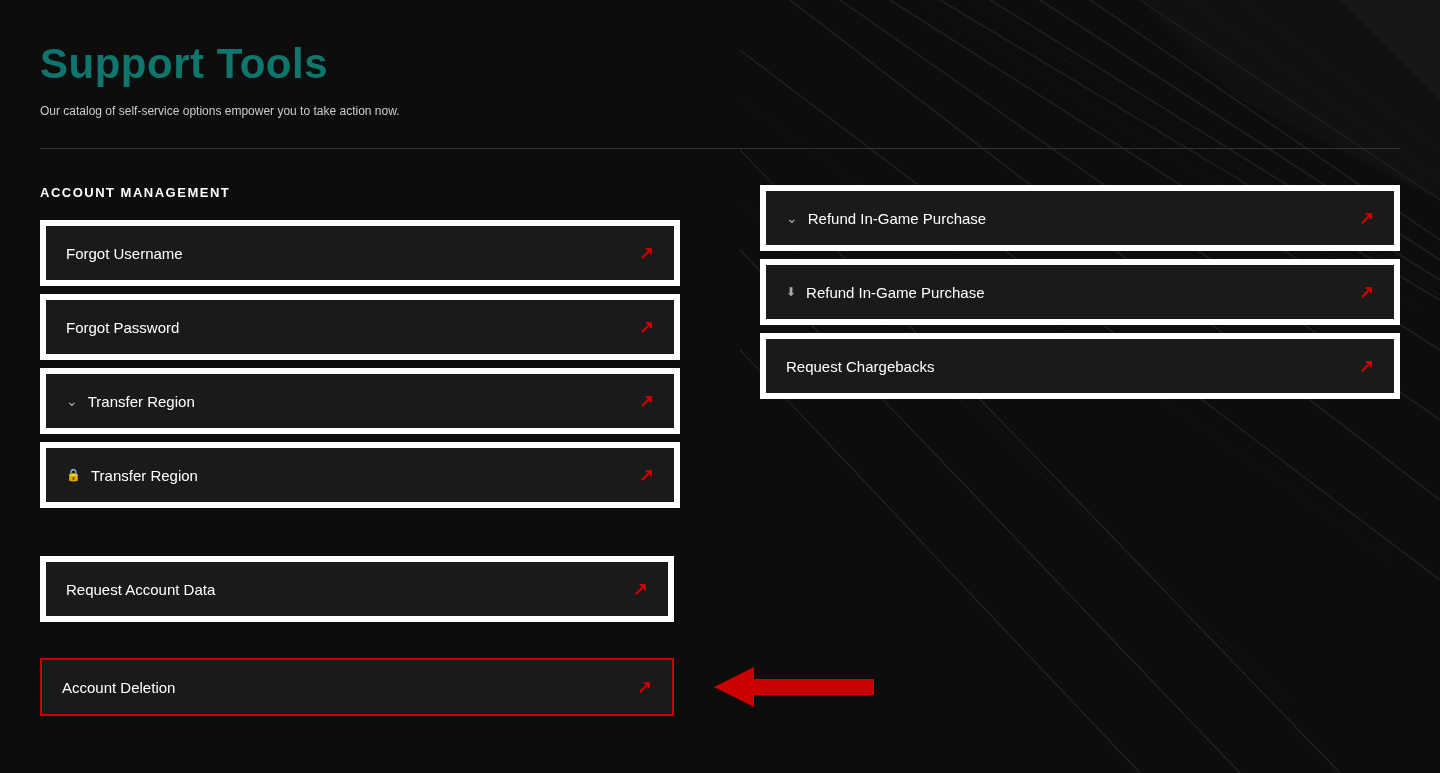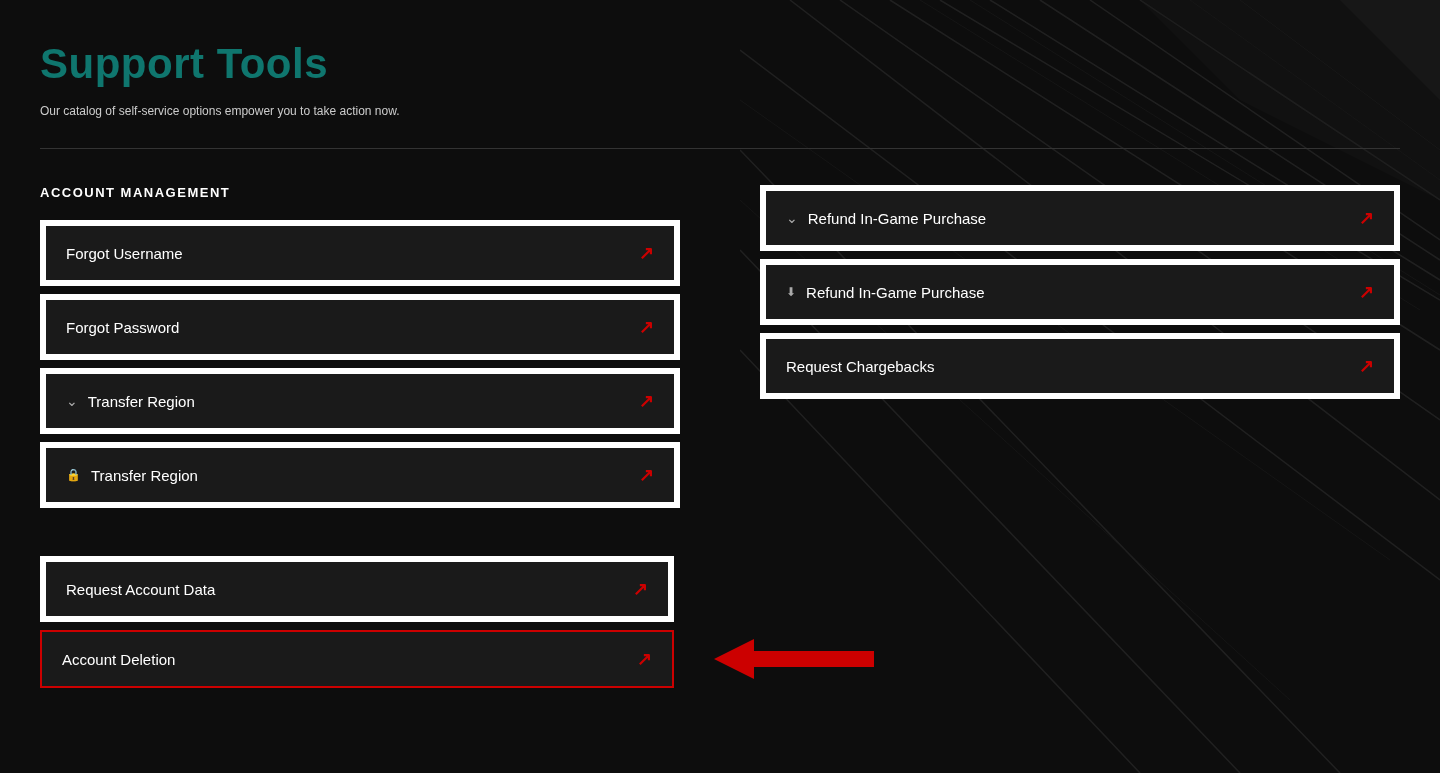--- a/index.html
+++ b/index.html
@@ -123,20 +123,21 @@
     }
 
     .two-col {
       display: grid;
       grid-template-columns: 1fr 1fr;
       gap: 0 80px;
     }
 
     .highlighted-wrapper {
       position: relative;
+      margin-top: 28px;
     }
 
     
     .red-arrow {
       position: absolute;
       right: -200px;
       top: 50%;
       transform: translateY(-50%);
       display: flex;
       align-items: center;

